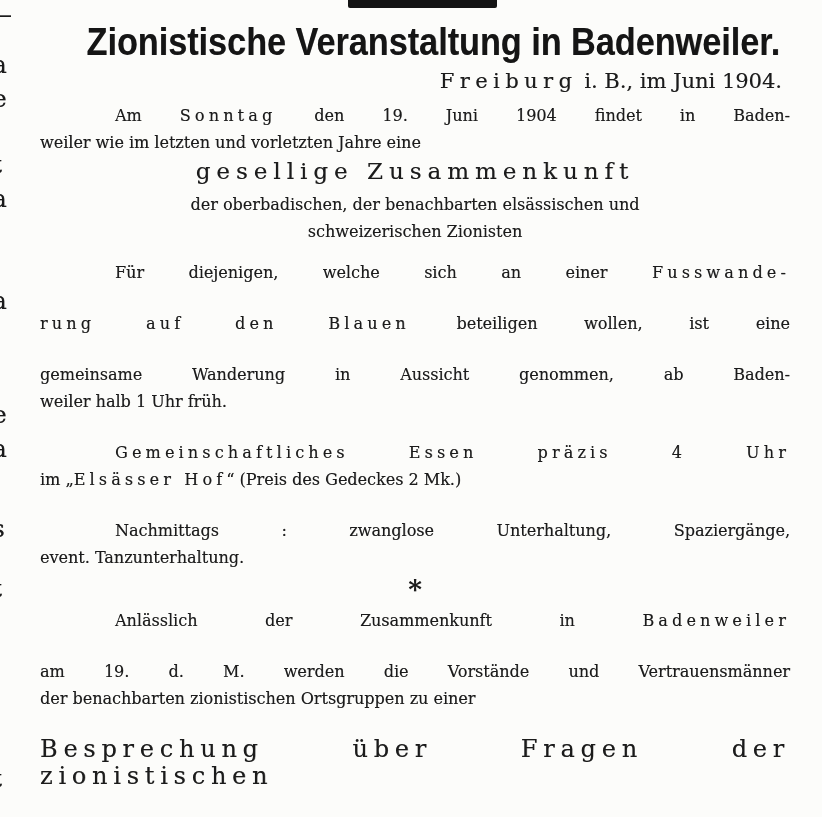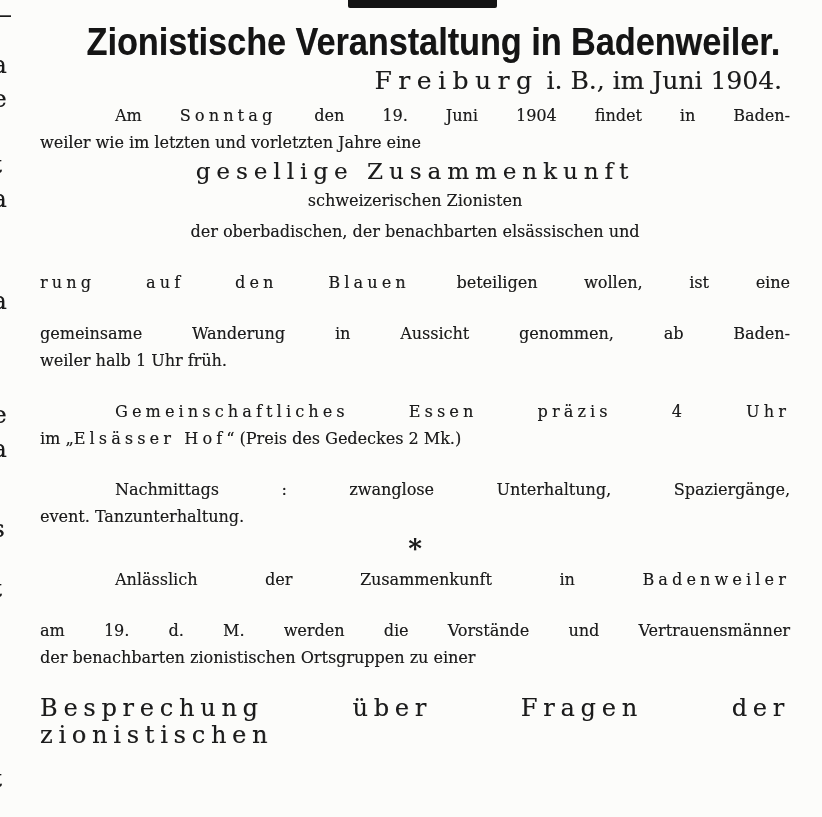--- a/index.html
+++ b/index.html
@@ -30,21 +30,21 @@
     padding:0 32px 0 40px;box-sizing:border-box;
   }
   .title{
     margin-top:22px;line-height:40px;text-align:center;
     font-family:"Liberation Sans","DejaVu Sans",sans-serif;
     font-weight:bold;font-size:38px;letter-spacing:0px;color:#151515;
     transform:scaleX(0.9);transform-origin:50% 50%;
     padding-left:10px;white-space:nowrap;
   }
   .dateline{
-    margin-top:4px;line-height:30px;font-size:25px;text-align:right;padding-right:8px;
+    margin-top:4px;line-height:30px;font-size:21px;text-align:right;padding-right:8px;
   }
   .ln{font-size:16px;line-height:27px;white-space:nowrap;}
   .wrap{white-space:normal;}
   .just{text-align:justify;text-align-last:justify;white-space:normal;margin-top:24px;}
   .ctr{text-align:center;white-space:normal;}
   .sperr{letter-spacing:.26em;}
   .ind{padding-left:75px;}
   .gesellige{line-height:31px;font-size:23px;}
   .mt4{margin-top:4px;} .mt6{margin-top:6px;} .mt14{margin-top:14px;}
   .sep{line-height:24px;margin-top:6px;font-size:26px;font-weight:bold;}
@@ -79,24 +79,25 @@
 
     <div class="title">Zionistische Veranstaltung in Badenweiler.</div>
 
     <div class="dateline"><span class="sperr">Freiburg</span><span> i. B., im Juni 1904.</span></div>
 
     <div class="ln just ind mt6"><span>Am </span><span class="sperr">Sonntag</span><span> den 19. Juni 1904 findet in Baden-</span></div>
     <div class="ln wrap">weiler wie im letzten und vorletzten Jahre eine</div>
 
     <div class="ln ctr sperr gesellige">gesellige Zusammenkunft</div>
 
+    <div class="ln ctr mt4">der oberbadischen, der benachbarten elsässischen und</div>
     <div class="ln ctr">schweizerischen Zionisten</div>
-    <div class="ln ctr mt4">der oberbadischen, der benachbarten elsässischen und</div>
 
 
+    <div class="ln just ind mt14"><span>Für diejenigen, welche sich an einer </span><span class="sperr">Fusswande-</span></div>
     <div class="ln just"><span class="sperr">rung auf den Blauen</span><span> beteiligen wollen, ist eine</span></div>
     <div class="ln just">gemeinsame Wanderung in Aussicht genommen, ab Baden-</div>
     <div class="ln wrap">weiler halb 1 Uhr früh.</div>
 
     <div class="ln just ind sperr">Gemeinschaftliches Essen präzis 4 Uhr</div>
     <div class="ln wrap"><span>im „</span><span class="sperr">Elsässer Hof</span><span>“ (Preis des Gedeckes 2 Mk.)</span></div>
 
     <div class="ln just ind">Nachmittags : zwanglose Unterhaltung, Spaziergänge,</div>
     <div class="ln wrap">event. Tanzunterhaltung.</div>
 

